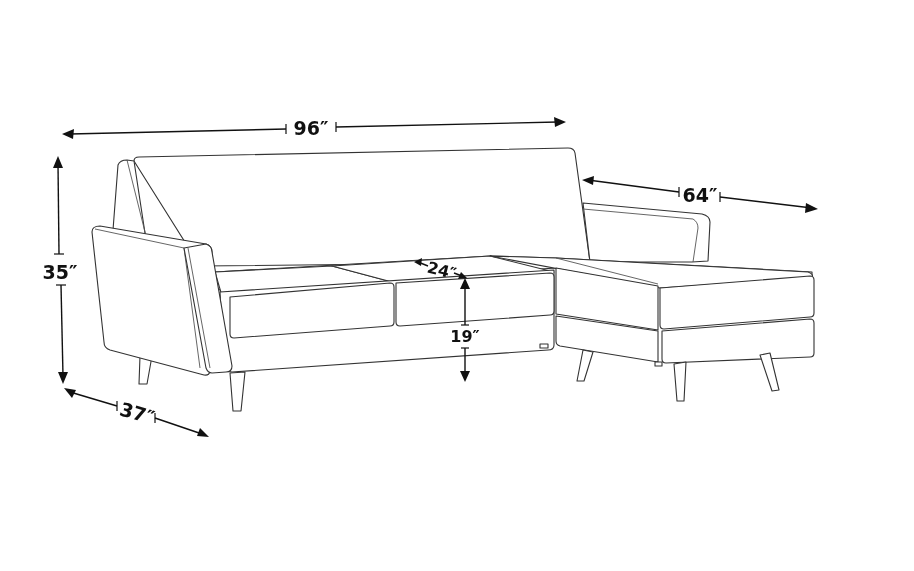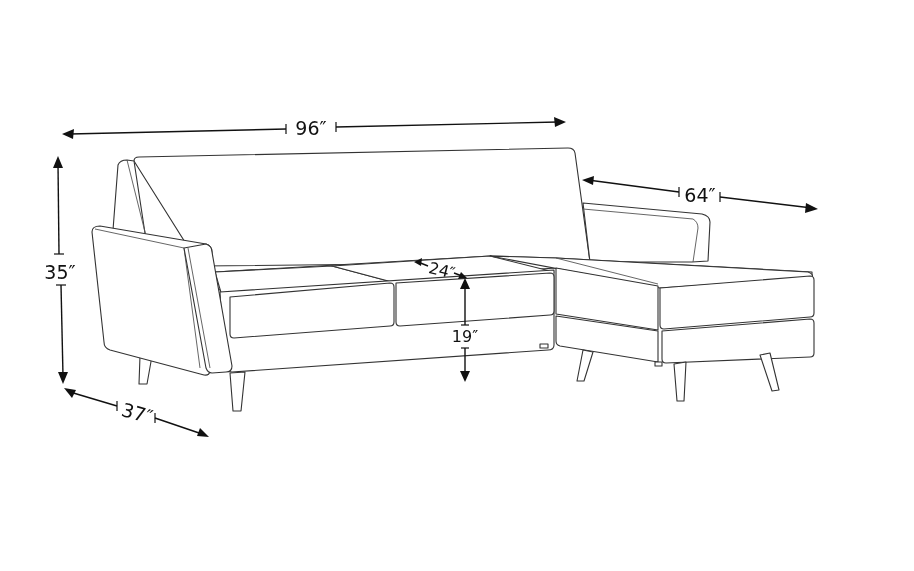--- a/index.html
+++ b/index.html
@@ -1,17 +1,17 @@
 <!DOCTYPE html>
 <html><head>
 <meta charset="utf-8">
 <style>
   html, body { margin: 0; padding: 0; background: #ffffff; }
   body { width: 914px; height: 571px; overflow: hidden; position: relative; font-family: "DejaVu Sans", sans-serif; }
-  #stage { position: absolute; left: 0; top: 0; width: 914px; height: 501px; }
+  #stage { position: absolute; left: 0; top: 0; width: 914px; height: 501px; font-weight: bold; }
   svg { display: block; }
   .outline { fill: #ffffff; stroke: #333333; stroke-width: 1.1; stroke-linejoin: round; }
   .inner { fill: none; stroke: #555555; stroke-width: 0.9; }
   .dim { stroke: #111111; stroke-width: 1.4; fill: none; }
   .tick { stroke: #111111; stroke-width: 1.2; }
   .arrow { fill: #111111; }
   .label { font-family: "DejaVu Sans", sans-serif; font-size: 19px; fill: #111111; }
   .label-sm { font-family: "DejaVu Sans", sans-serif; font-size: 16px; fill: #111111; }
 </style>
 </head>

